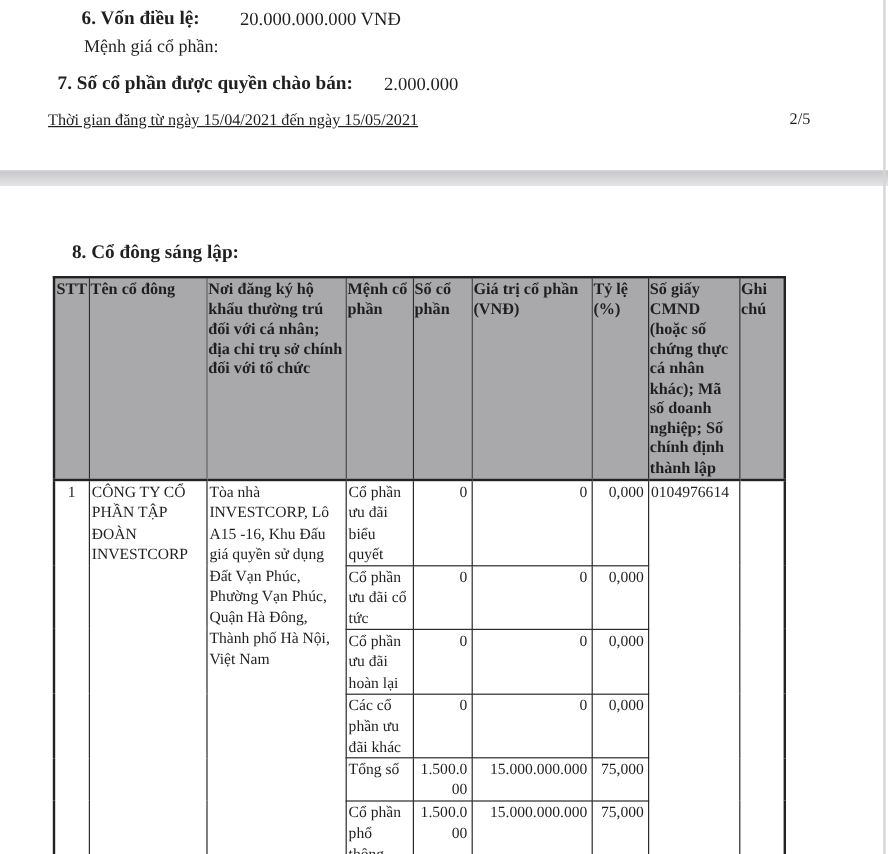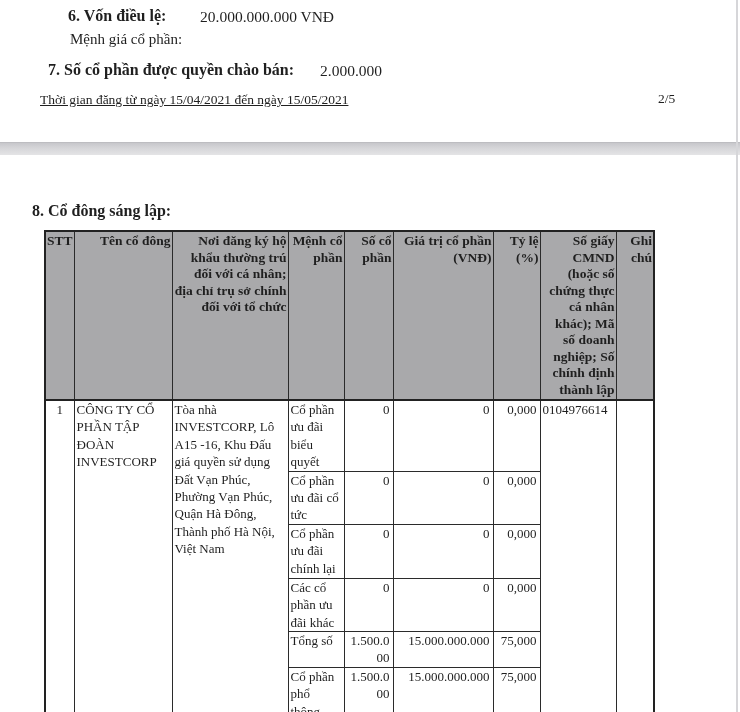--- a/index.html
+++ b/index.html
@@ -24,38 +24,38 @@
     position:absolute; left:0; top:142px; width:740px; height:13px;
     background:linear-gradient(180deg,#c7c7cb 0%,#d5d5d8 40%,#e4e4e6 100%);
     border-top:1px solid #bdbdc1;
   }
   
   .page-edge {
     position:absolute; top:0; left:736px; width:2px; height:712px;
     background:#d6d6d9;
   }
 
-  .heading8 { position:absolute; left:32px; top:202px; font-size:16px; font-weight:bold; }
+  .heading8 { position:absolute; left:60px; top:202px; font-size:16px; font-weight:bold; }
 
   table.shareholders {
     position:absolute; left:44px; top:230px;
     width:611px;
     border-collapse:collapse; table-layout:fixed;
     border:2px solid #222;
   }
   .shareholders th, .shareholders td {
     border:1px solid #2b2b2b;
     vertical-align:top;
     overflow:hidden;
   }
   .shareholders th {
     background:#a9a9ab;
     font-size:13.5px; font-weight:bold;
     line-height:16.5px;
-    text-align:right;
+    text-align:left;
     padding:1px 1px;
     border-bottom:2px solid #222;
   }
   .shareholders td {
     font-size:13px;
     line-height:17.4px;
     padding:0 1px;
     background:#fff;
   }
   td.c-center { text-align:center; }
@@ -118,21 +118,21 @@
         <td class="c-left" rowspan="6">0104976614</td>
         <td class="c-left" rowspan="6"></td>
       </tr>
       <tr style="height: 52px;">
         <td class="c-left">Cổ phần ưu đãi cổ tức</td>
         <td class="c-num">0</td>
         <td class="c-num">0</td>
         <td class="c-num">0,000</td>
       </tr>
       <tr style="height: 54px;">
-        <td class="c-left">Cổ phần ưu đãi chính lại</td>
+        <td class="c-left">Cổ phần ưu đãi hoàn lại</td>
         <td class="c-num">0</td>
         <td class="c-num">0</td>
         <td class="c-num">0,000</td>
       </tr>
       <tr style="height: 53px;">
         <td class="c-left">Các cổ phần ưu đãi khác</td>
         <td class="c-num">0</td>
         <td class="c-num">0</td>
         <td class="c-num">0,000</td>
       </tr>

